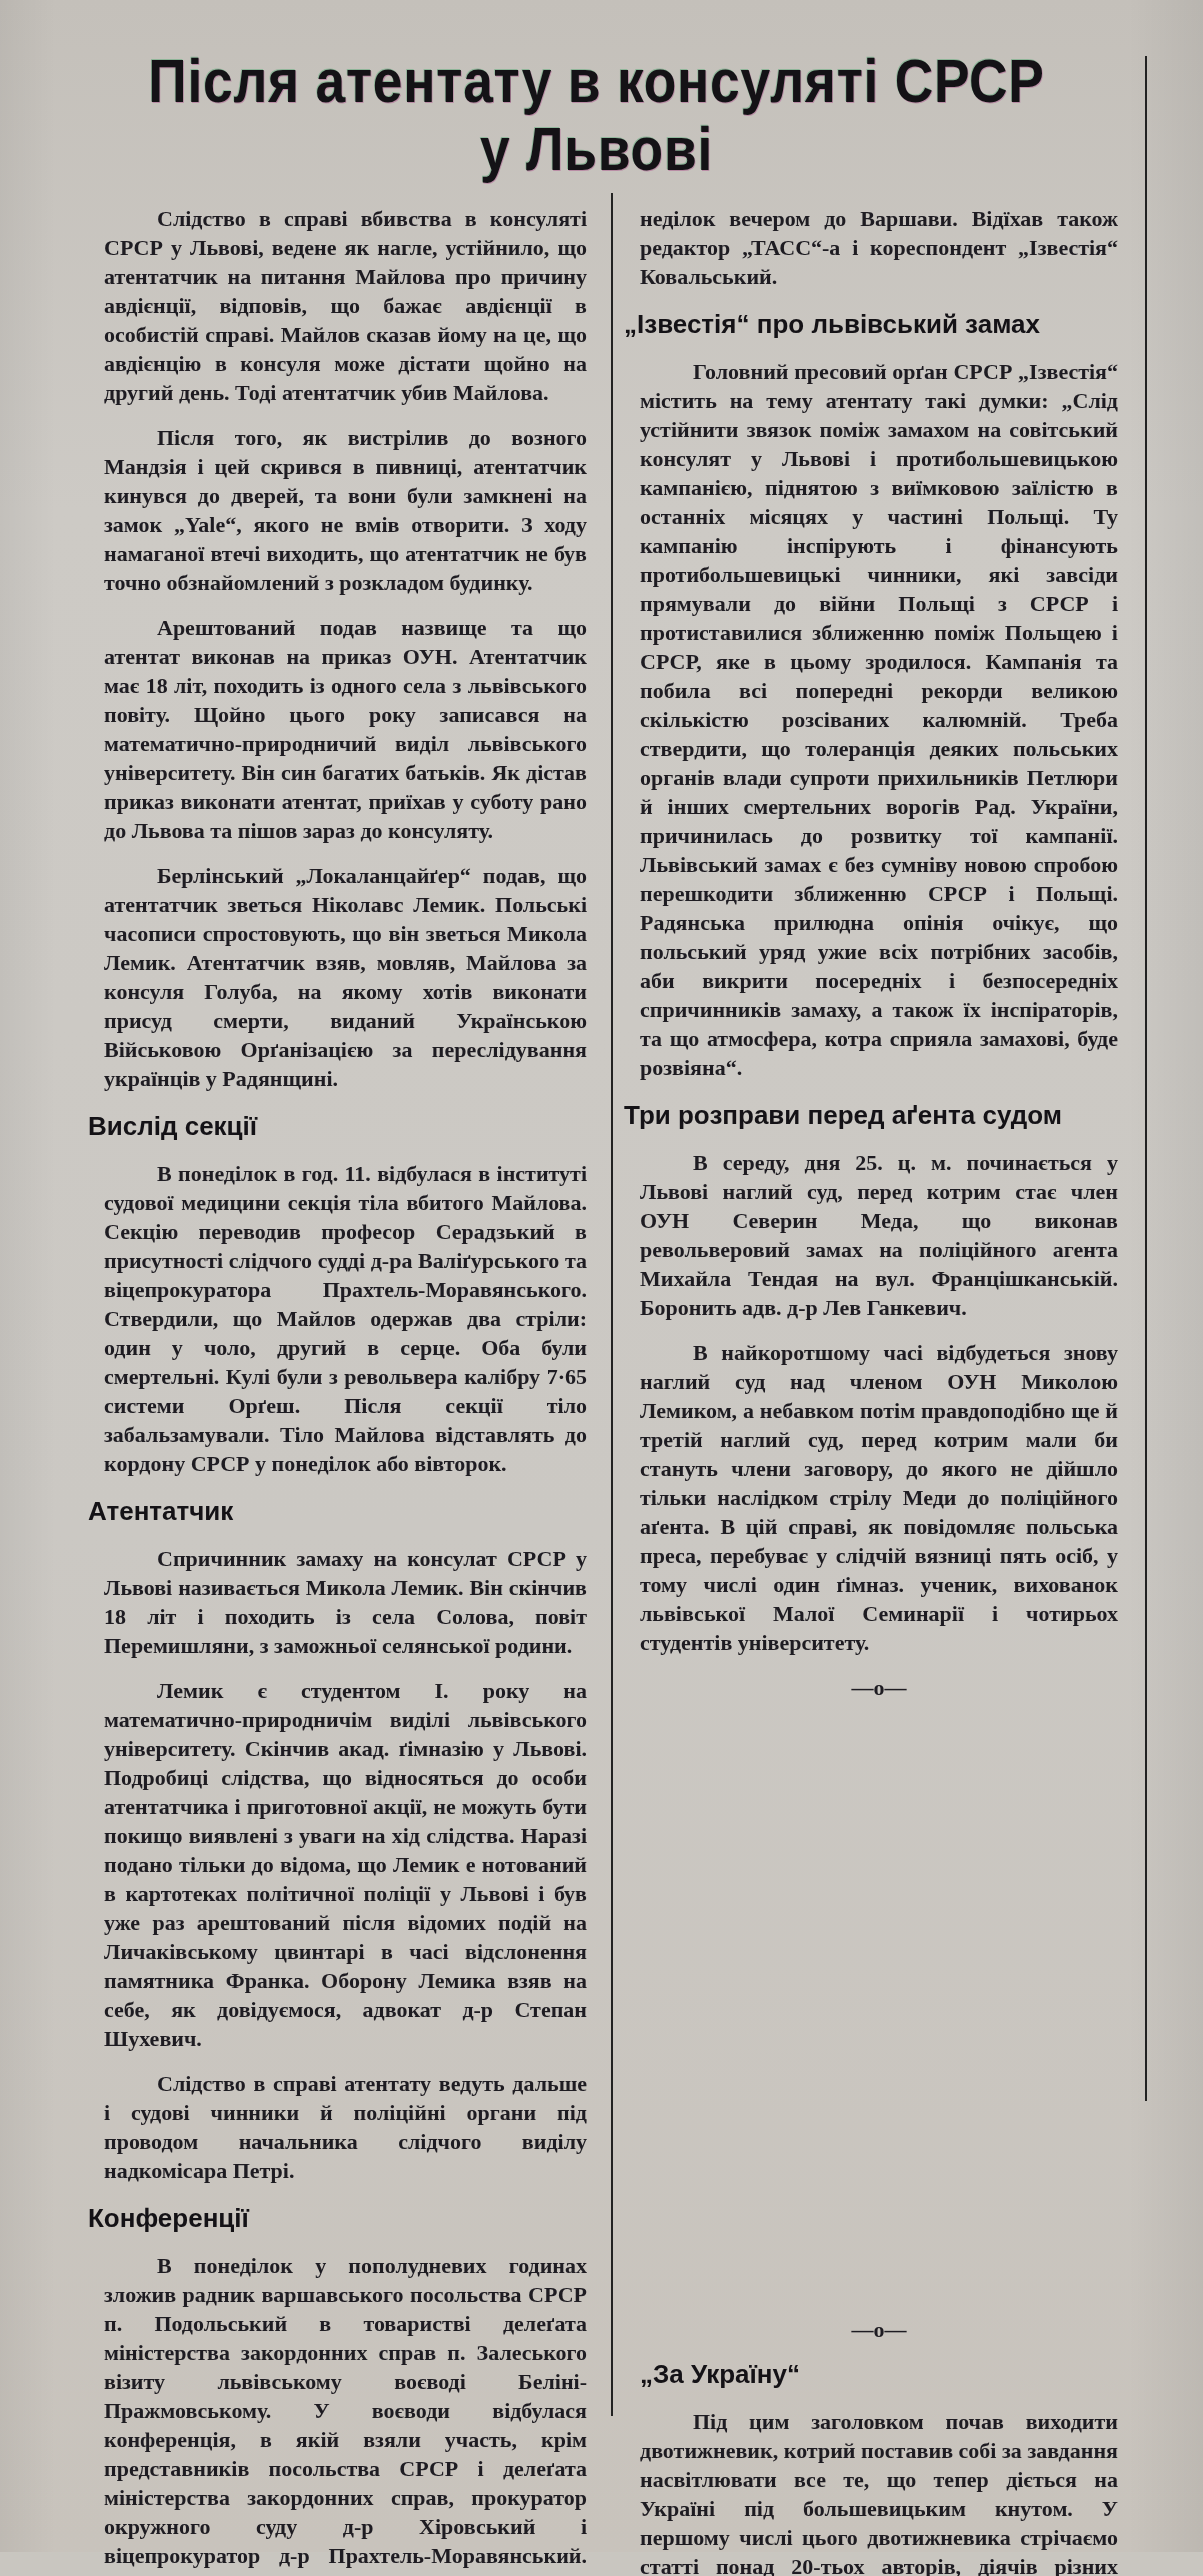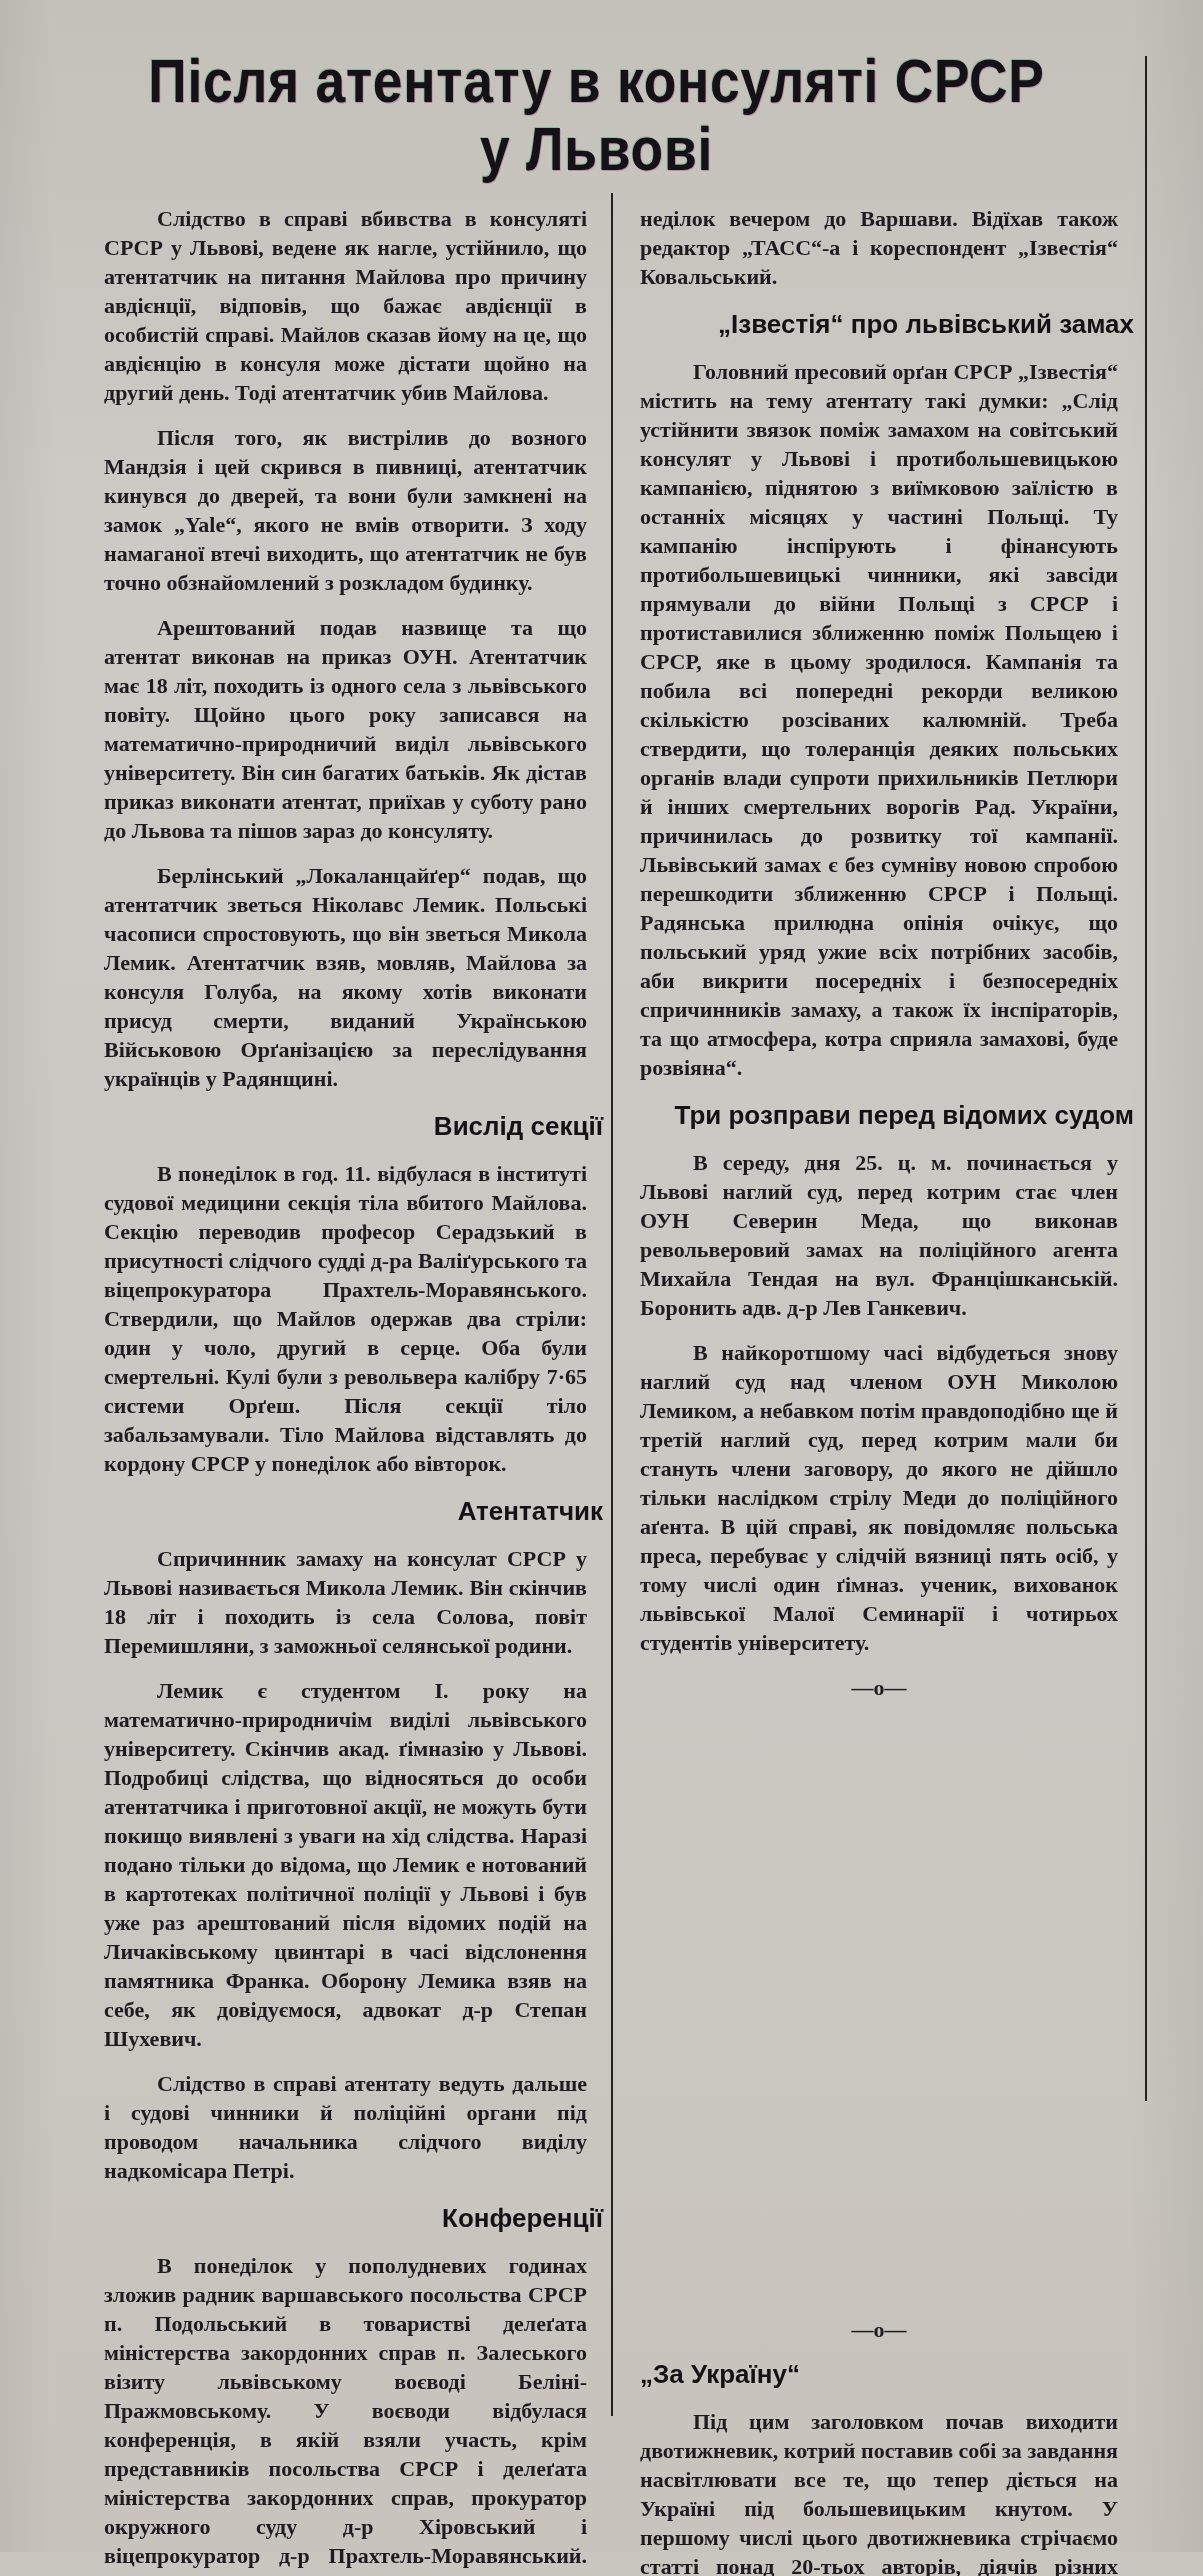--- a/index.html
+++ b/index.html
@@ -36,21 +36,21 @@
   .rule {
     position: absolute; background: #222; width: 1.9px;
   }
   .rule-a { left: 611px; top: 193px; height: 2223px; }
   .rule-b { left: 1145px; top: 56px; height: 2045px; }
   .col p { margin: 16px; text-indent: 53px; }
   .col p.noindent { text-indent: 0; }
   .subhead {
     font-family: "Liberation Sans", "DejaVu Sans", sans-serif;
     font-weight: bold; font-size: 26px; line-height: 34px;
-    text-align: right; margin: 13px 0 3.8px 0;
+    text-align: left; margin: 13px 0 3.8px 0;
     color: #141216;
   }
   .subhead.left { text-align: left; margin-left: 16px; }
   .sep { text-align: center; font-weight: bold; margin: 5.6px 0; }
   .gap { height: 602px; }
 </style>
 </head>
 <body>
 
 <div class="page">
@@ -84,21 +84,21 @@
     <p>В год. 7-ій веч. в Інституті судової медицини віцепрок. д-р Прахтель-Моравянський видав домовину з тілом Майлова представникам посольства СРСР. Після того домовину зложили на самохід похоронного заведення і відставили на залізничий двірець. На двірці, в його лівому крилі, зібралися представники влади, аби бути присутніми при урочистому зложенню тіла Майлова до ваґону. По кондоленціях і подяках поїзд з домовиною рушив у дорогу в напрямі Шепетівки, де прибудуть представники СРСР, котрі відберуть на границі домовину і відвезуть до Москви.</p>
 
   </div>
 
   <div class="col col-right">
     <p class="noindent">неділок вечером до Варшави. Відїхав також редактор „ТАСС“-а і кореспондент „Ізвестія“ Ковальський.</p>
 
     <div class="subhead">„Ізвестія“ про львівський замах</div>
     <p>Головний пресовий орґан СРСР „Ізвестія“ містить на тему атентату такі думки: „Слід устійнити звязок поміж замахом на совітський консулят у Львові і протибольшевицькою кампанією, піднятою з виїмковою заїлістю в останніх місяцях у частині Польщі. Ту кампанію інспірують і фінансують протибольшевицькі чинники, які завсіди прямували до війни Польщі з СРСР і протиставилися зближенню поміж Польщею і СРСР, яке в цьому зродилося. Кампанія та побила всі попередні рекорди великою скількістю розсіваних калюмній. Треба ствердити, що толеранція деяких польських органів влади супроти прихильників Петлюри й інших смертельних ворогів Рад. України, причинилась до розвитку тої кампанії. Львівський замах є без сумніву новою спробою перешкодити зближенню СРСР і Польщі. Радянська прилюдна опінія очікує, що польський уряд ужие всіх потрібних засобів, аби викрити посередніх і безпосередніх спричинників замаху, а також їх інспіраторів, та що атмосфера, котра сприяла замахові, буде розвіяна“.</p>
 
-    <div class="subhead">Три розправи перед відомих судом</div>
+    <div class="subhead">Три розправи перед аґента судом</div>
     <p>В середу, дня 25. ц. м. починається у Львові наглий суд, перед котрим стає член ОУН Северин Меда, що виконав револьверовий замах на поліційного агента Михайла Тендая на вул. Францішканській. Боронить адв. д-р Лев Ганкевич.</p>
     <p>В найкоротшому часі відбудеться знову наглий суд над членом ОУН Миколою Лемиком, а небавком потім правдоподібно ще й третій наглий суд, перед котрим мали би стануть члени заговору, до якого не дійшло тільки наслідком стрілу Меди до поліційного аґента. В цій справі, як повідомляє польська преса, перебуває у слідчій вязниці пять осіб, у тому числі один ґімназ. ученик, вихованок львівської Малої Семинарії і чотирьох студентів університету.</p>
 
     <div class="sep">—о—</div>
 
     <div class="gap"></div>
 
     <div class="sep">—о—</div>
 
     <div class="subhead left">„За Україну“</div>

